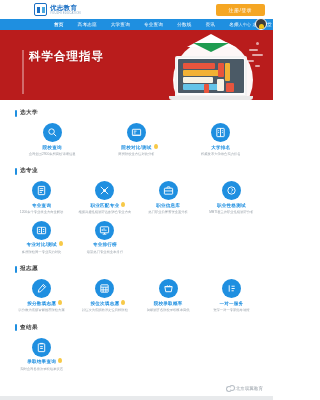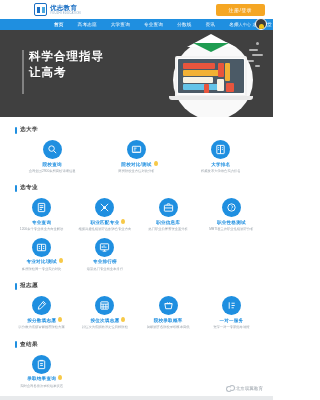--- a/index.html
+++ b/index.html
@@ -65,21 +65,21 @@
     background:#3d3d3d; border:1.4px solid #ffffff;
     overflow:hidden;
   }
   .nav-avatar:after {
     content:""; position:absolute; left:2.5px; top:5px;
     width:5px; height:5px; border-radius:50% 50% 0 0; background:#f0c419;
   }
 
   
   .hero {
-    height:87px; background:#404040; position:relative; overflow:hidden;
+    height:70px; background:#b91c1c; position:relative; overflow:hidden;
   }
   .hero-text {
     position:absolute; left:29px; top:18px; z-index:3;
   }
   .hero-line {
     font-size:11.5px; font-weight:bold; color:#ffffff;
     line-height:16px; letter-spacing:1px;
     text-shadow:0 1px 1px rgba(0,0,0,.12);
   }
   .hero-line.accent { color:#fdf4a6; }
@@ -234,21 +234,20 @@
       <span class="nav-item">志愿课堂</span>
     </div>
     <span class="nav-right">个人中心</span>
     <div class="nav-avatar"></div>
   </div>
 
   <div class="hero">
     <div class="hero-bar"></div>
     <div class="hero-text">
       <div class="hero-line">科学合理指导</div>
-      <div class="hero-line">让高考</div>
     </div>
     <div class="hero-art">
       <div class="art-circle"></div>
       <div class="art-cap"></div>
       <div class="art-cap-in"></div>
       <div class="art-laptop"></div>
       <div class="art-screen">
         <span class="bk bk1"></span>
           <span class="bk bk2"></span>
         <span class="bk bk3"></span>

